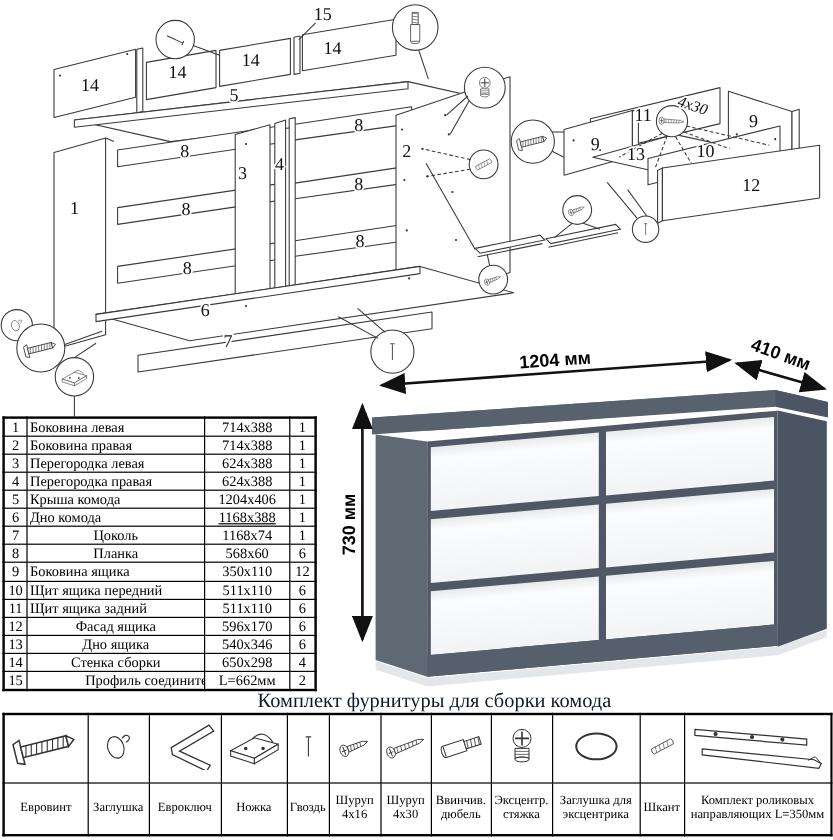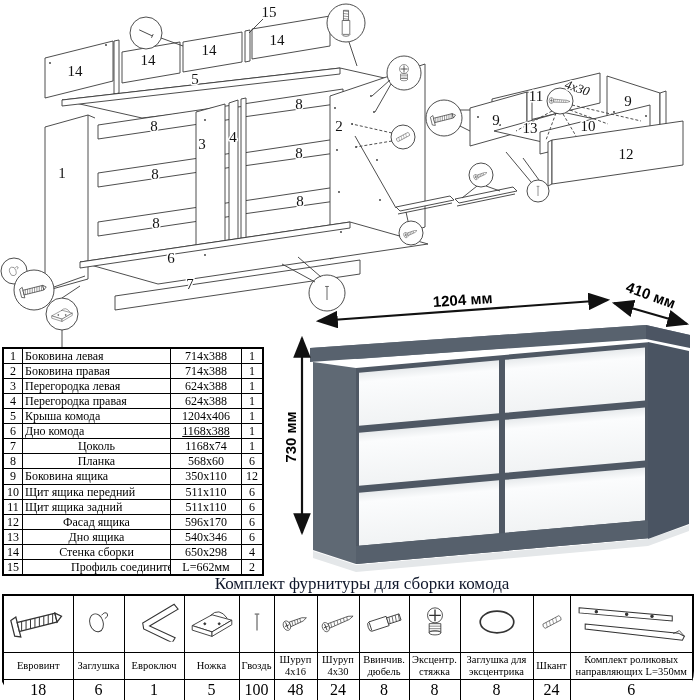--- a/index.html
+++ b/index.html
@@ -1,17 +1,17 @@
 <!DOCTYPE html>
 <html><head>
 <meta charset="utf-8">
 <style>
   html,body{margin:0;padding:0;background:#fff;}
   .page{position:relative;width:694px;height:700px;background:#fff;overflow:hidden;
-        font-family:"Liberation Serif",serif;border-radius:29px;}
+        font-family:"Liberation Serif",serif;}
   svg text{user-select:none;}
   .plabel{font:15px "Liberation Serif",serif;fill:#111;text-anchor:middle;
           paint-order:stroke;stroke:#fff;stroke-width:3px;stroke-linejoin:round;}
   .plabel.small{font-size:13px;font-style:italic;}
   .dimlabel{font:bold 15px "Liberation Sans",sans-serif;fill:#000;text-anchor:middle;}
   
   #parts-table{position:absolute;left:2px;top:347px;width:253px;height:229px;
                border-collapse:collapse;border:2px solid #000;table-layout:fixed;}
   #parts-table td{border:1px solid #000;font:12px "Liberation Serif",serif;
                   padding:0 2px;white-space:nowrap;overflow:hidden;line-height:1;}
@@ -518,30 +518,16 @@
           <td>Ножка</td>
           <td>Гвоздь</td>
           <td>Шуруп 4x16</td>
           <td>Шуруп 4x30</td>
           <td>Ввинчив. дюбель</td>
           <td>Эксцентр. стяжка</td>
           <td>Заглушка для эксцентрика</td>
           <td>Шкант</td>
           <td>Комплект роликовых направляющих L=350мм</td>
         </tr>
-    <tr class="qtys" id="hw-qtys">
-          <td>18</td>
-          <td>6</td>
-          <td>1</td>
-          <td>5</td>
-          <td>100</td>
-          <td>48</td>
-          <td>24</td>
-          <td>8</td>
-          <td>8</td>
-          <td>8</td>
-          <td>24</td>
-          <td>6</td>
-        </tr>
   </tbody>
 </table>
 
 </div>
 
 </body></html>

